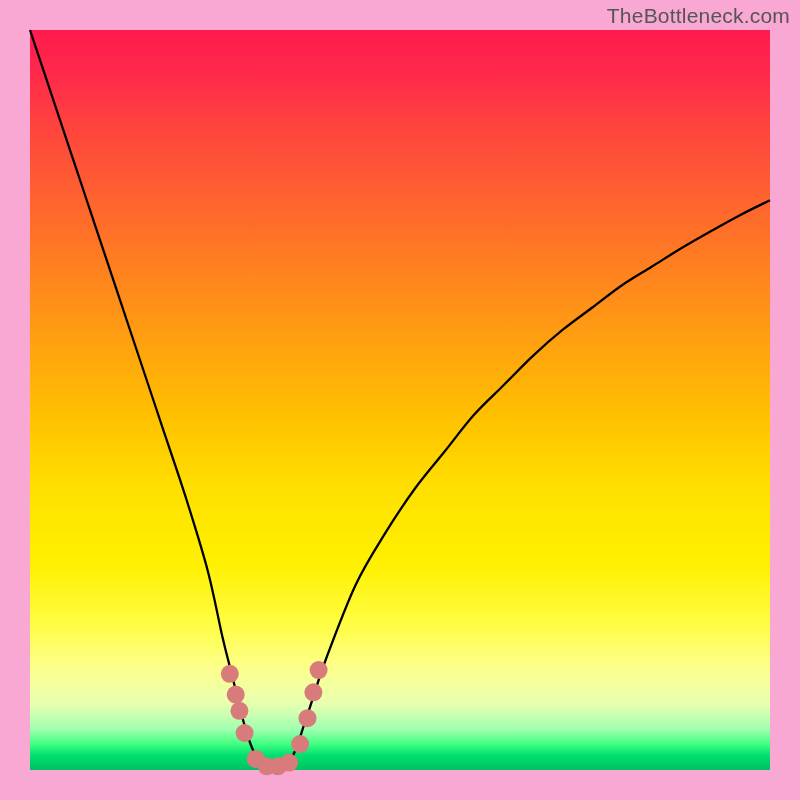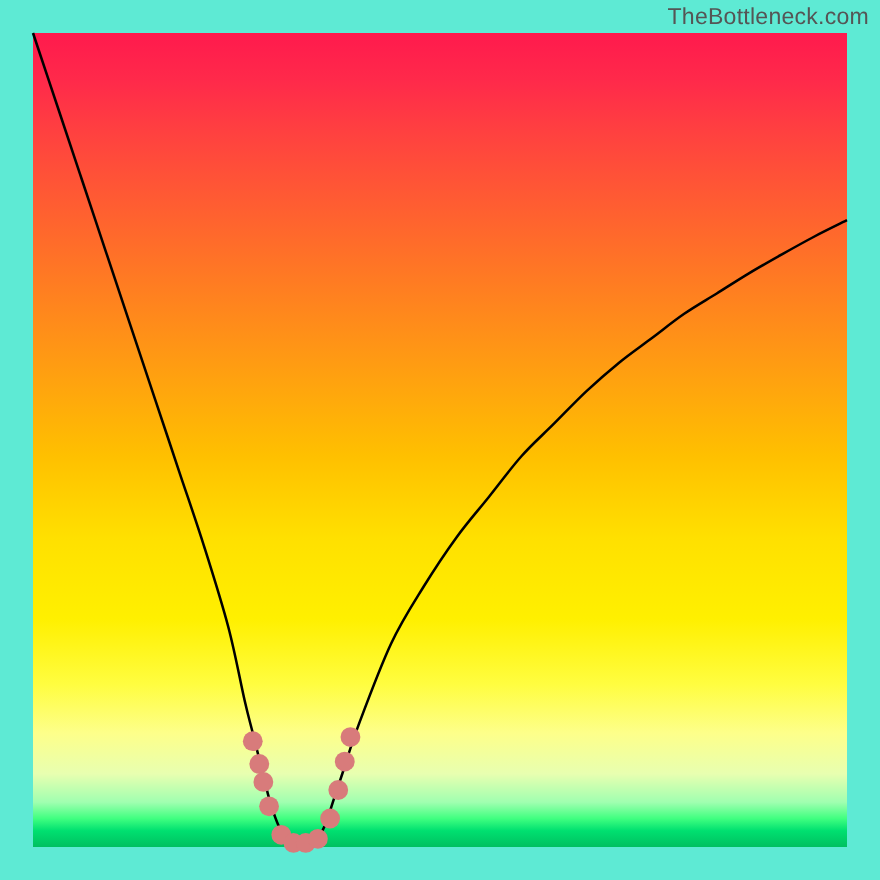--- a/index.html
+++ b/index.html
@@ -10,21 +10,21 @@
     overflow: hidden;
     background: #000;
     font-family: Arial, Helvetica, sans-serif;
   }
   .frame {
     position: absolute;
     left: 0;
     top: 0;
     width: 800px;
     height: 800px;
-    background: #5eead4;
+    background: #f9a8d4;
   }
   .plot {
     position: absolute;
     left: 30px;
     top: 30px;
     width: 740px;
     height: 740px;
     background: linear-gradient(to bottom,
       #ff1a4d 0%,
       #ff2a4a 6%,

